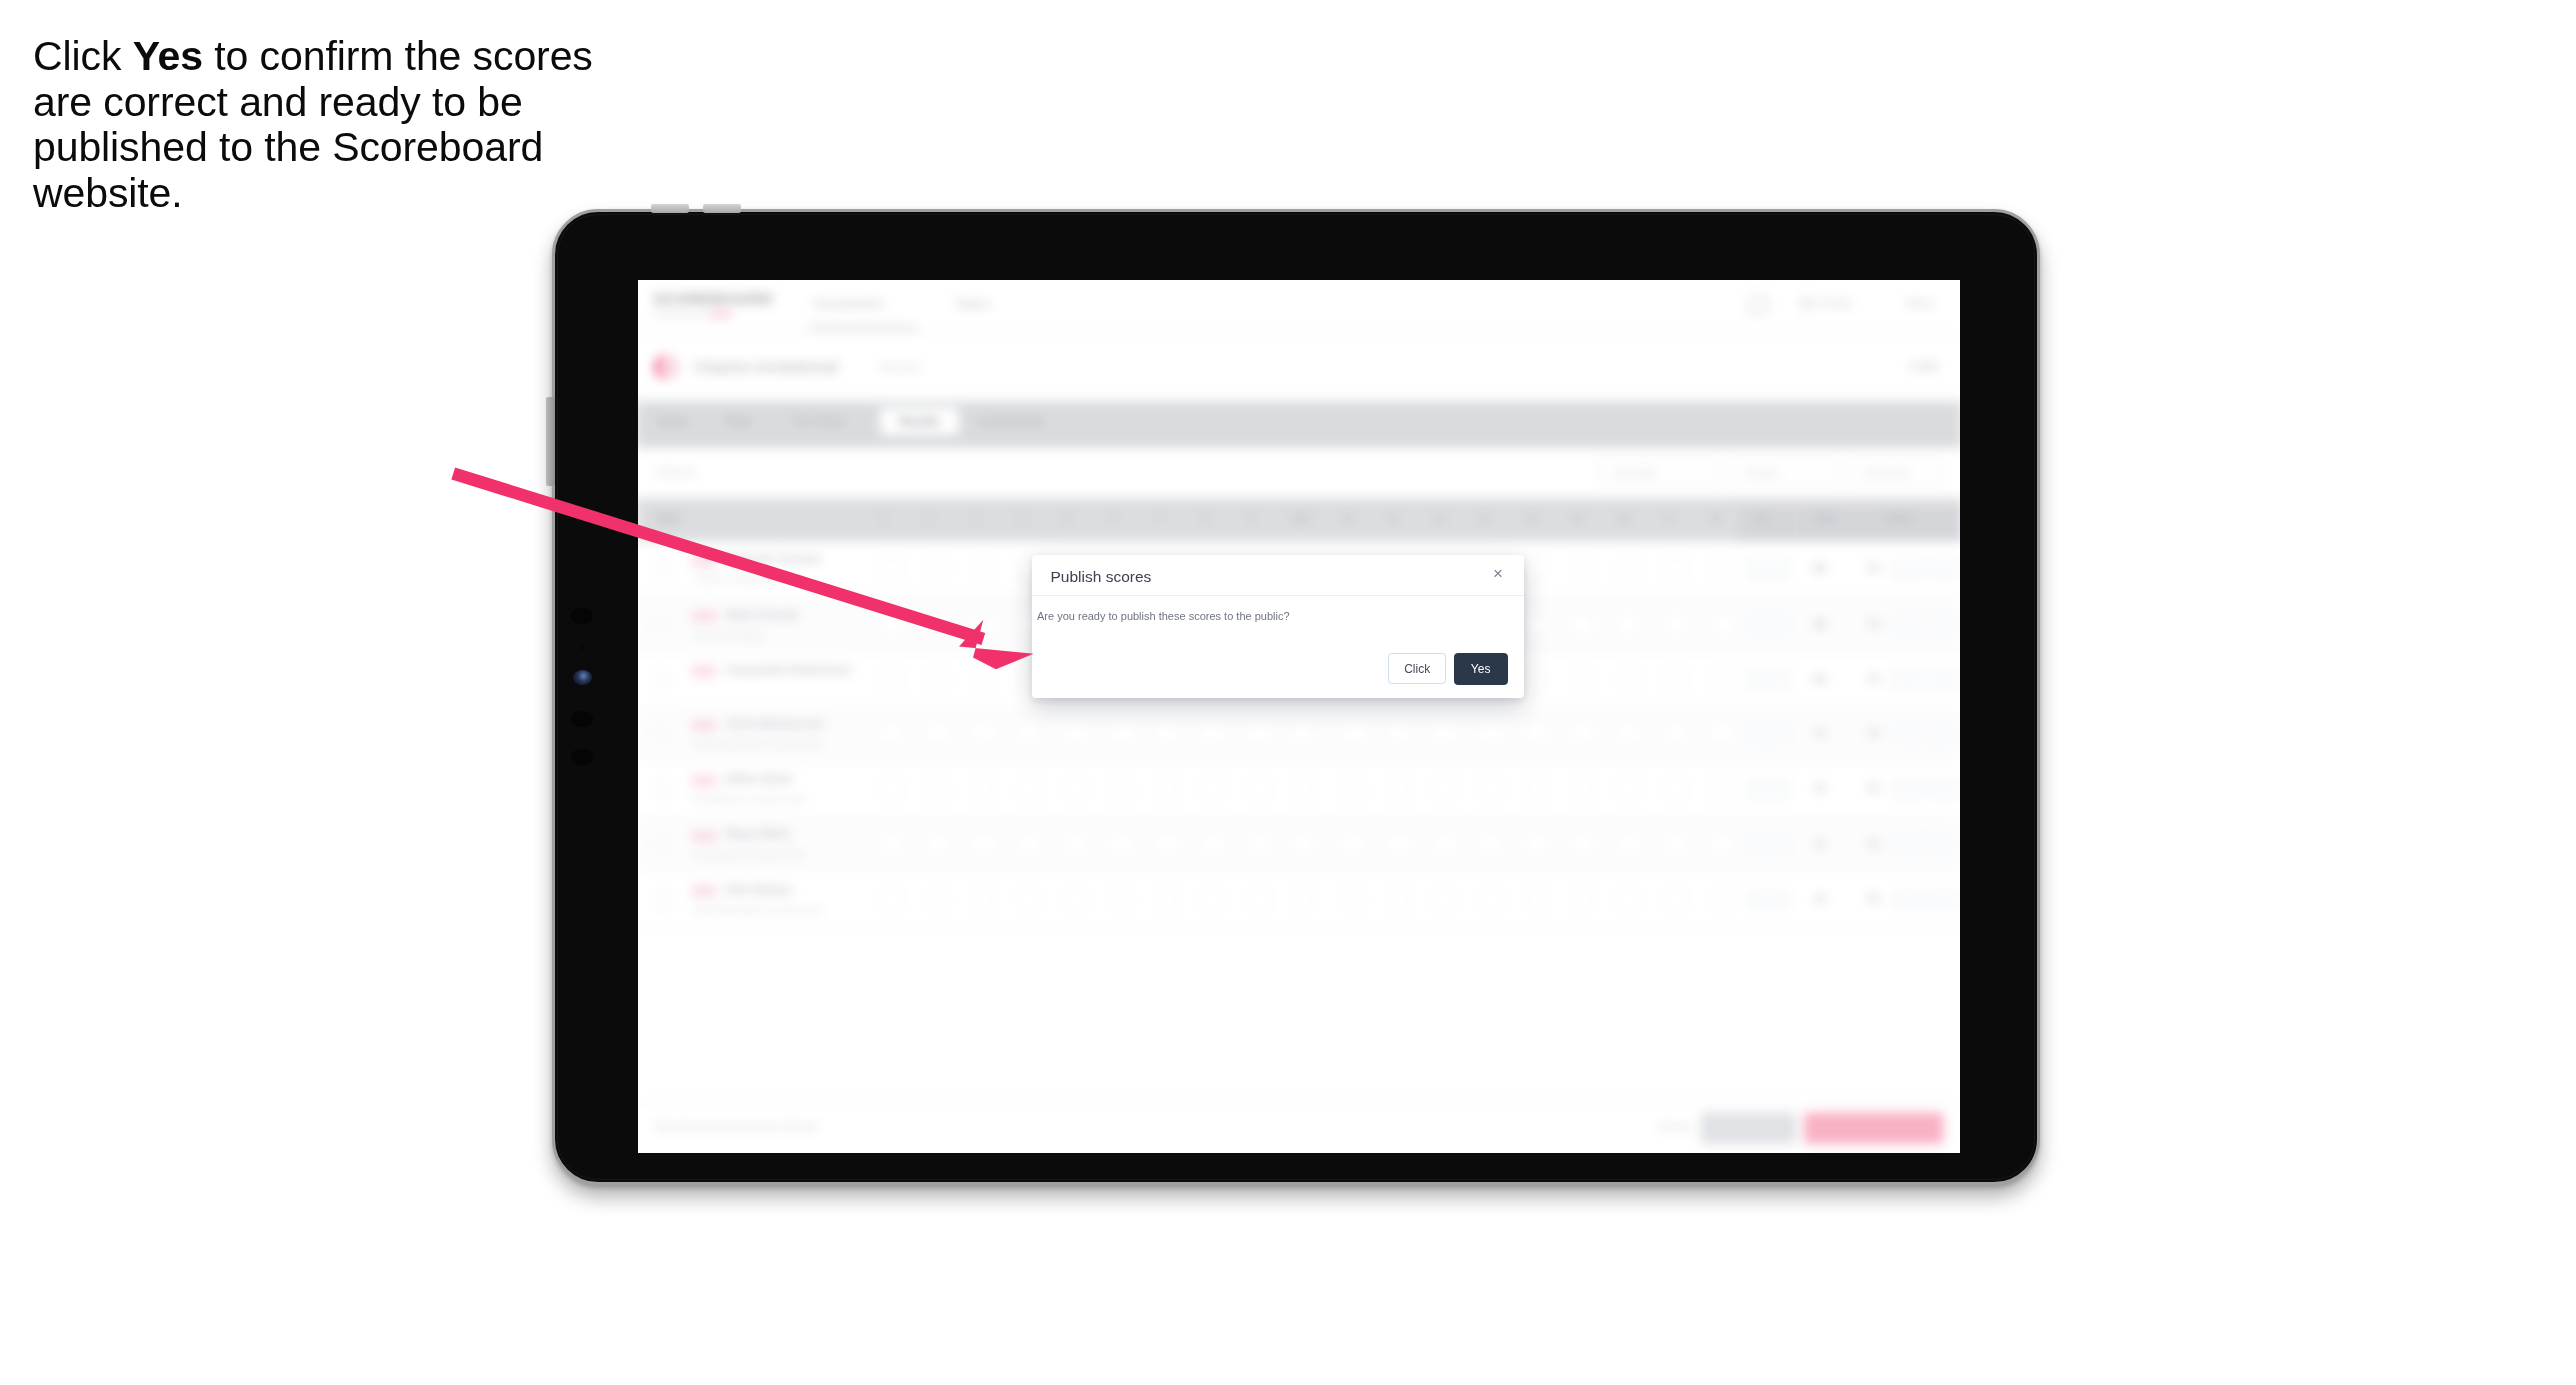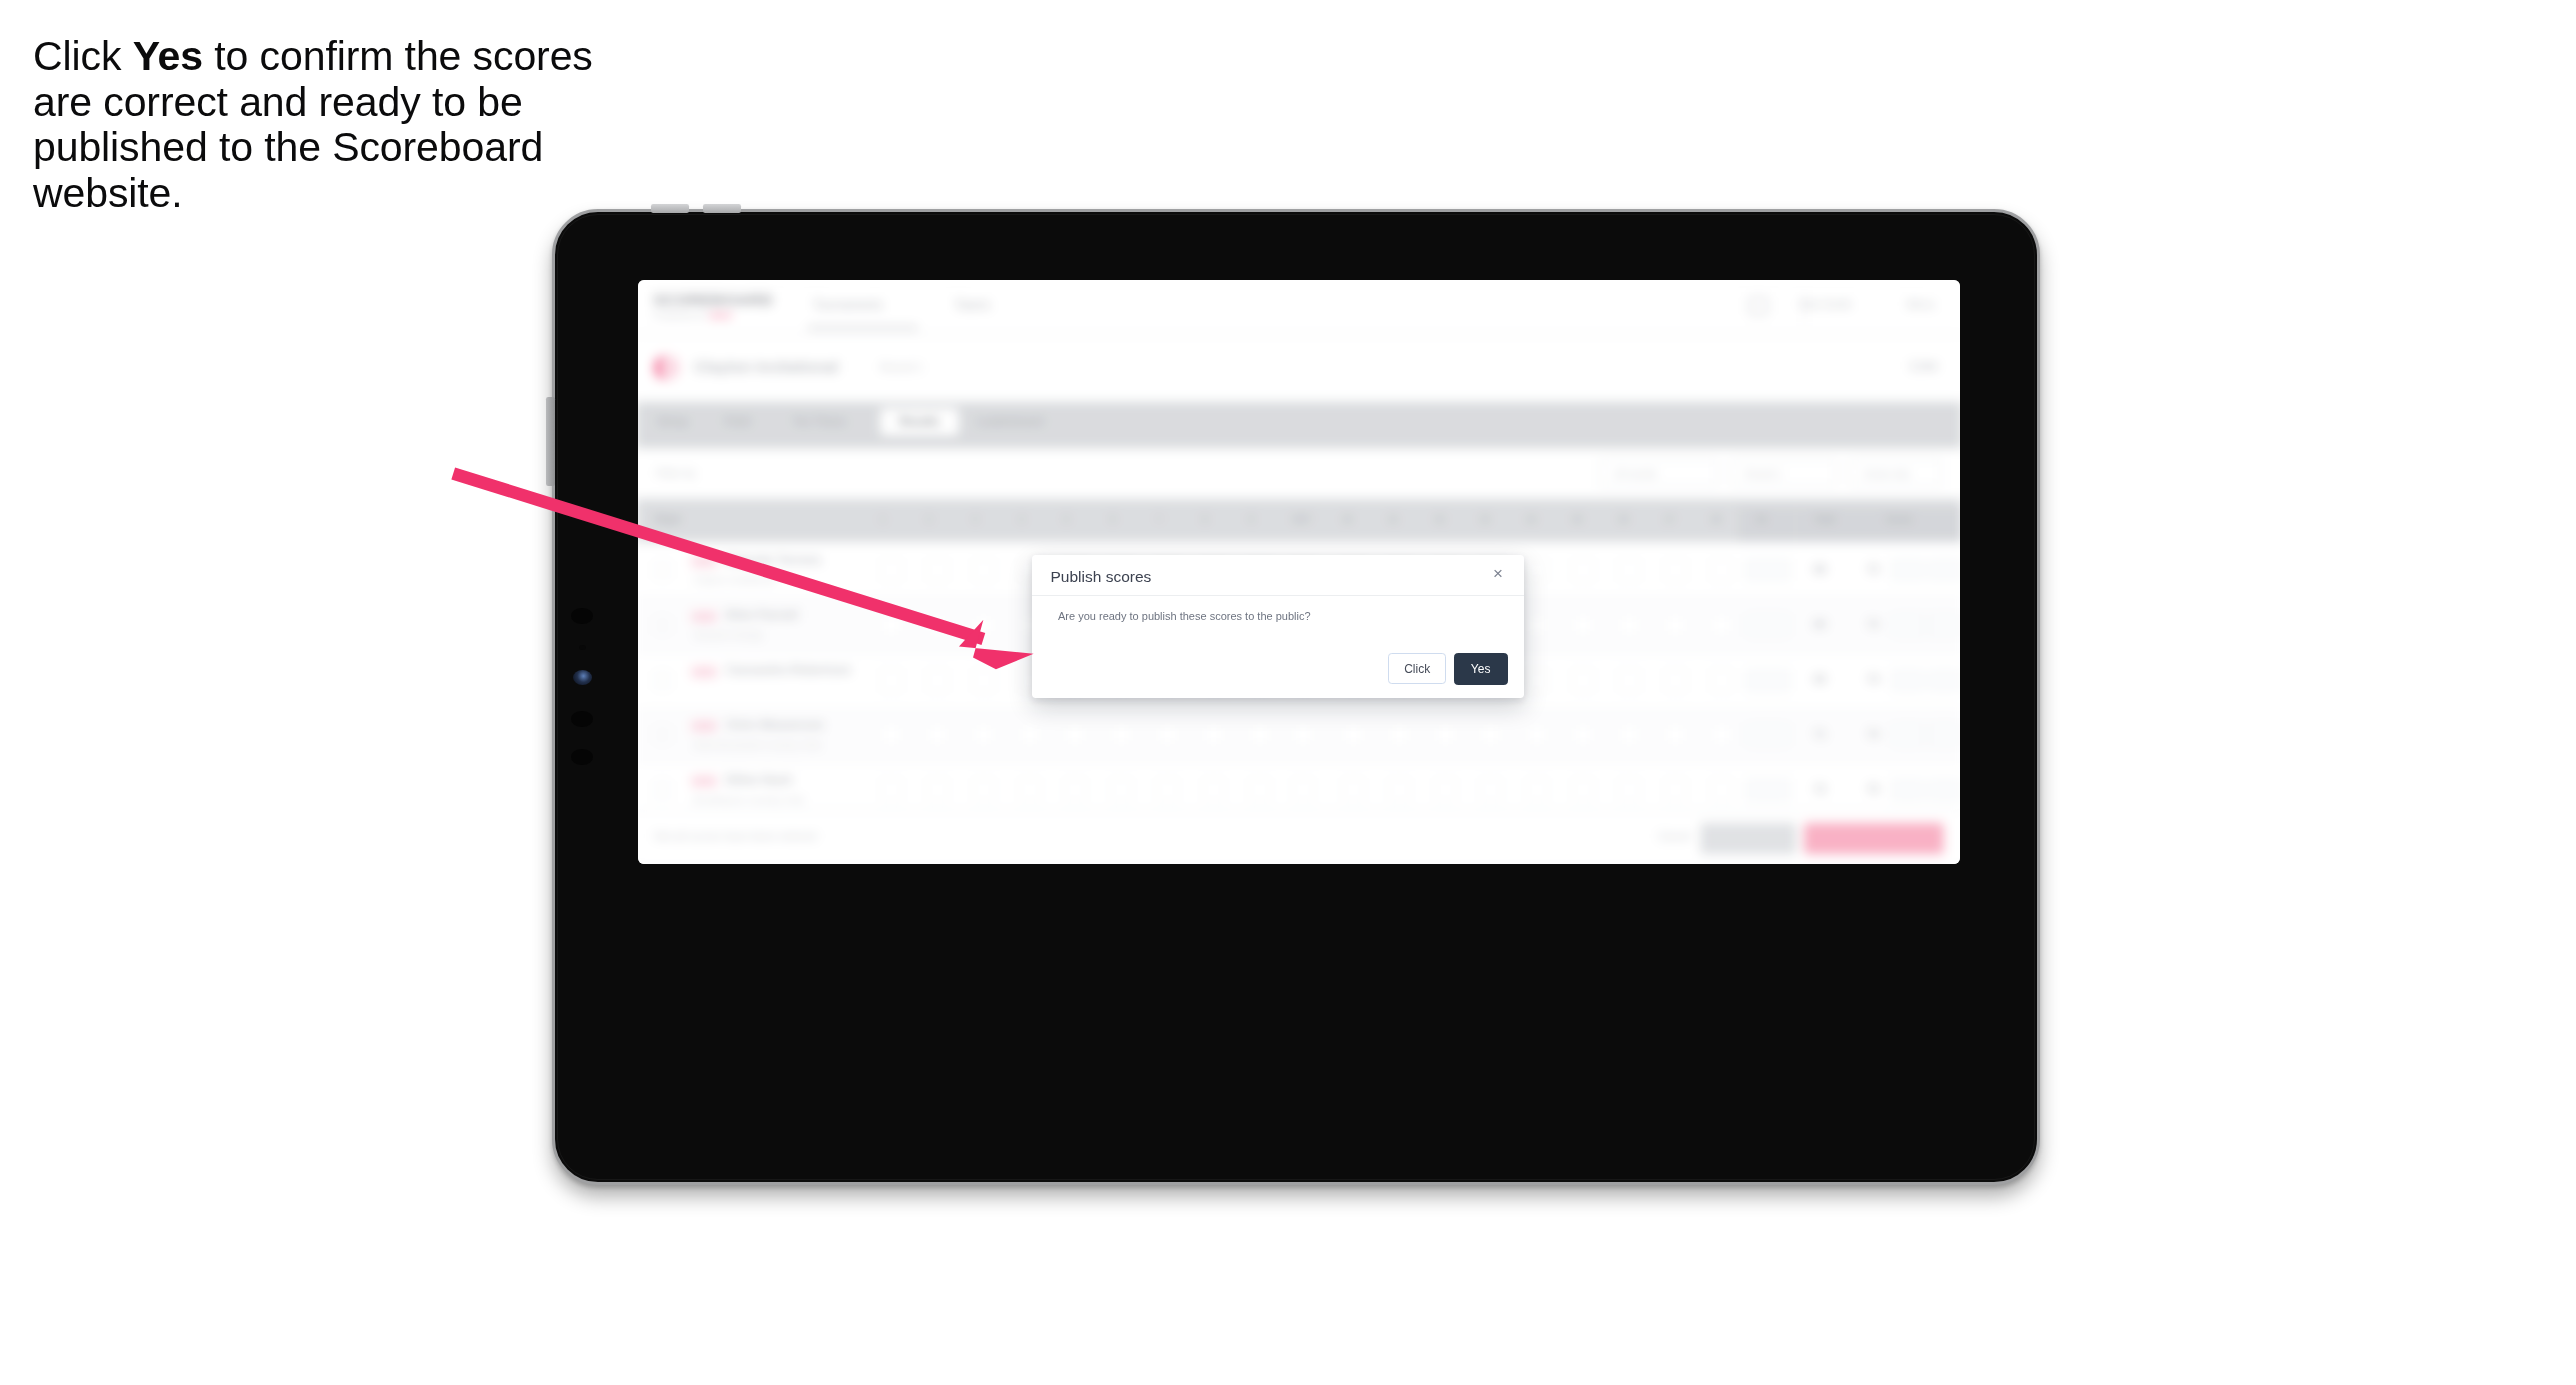--- a/index.html
+++ b/index.html
@@ -58,24 +58,23 @@
   #cam-dot { left: 24px; top: 433px; width: 6.7px; height: 5.2px; background:#080808; }
   #cam-lens { left: 18px; top: 458px; width: 19px; height: 15px;
     background: radial-gradient(circle at 55% 40%, #5d7fb8 0%, #22304c 45%, #070a12 100%); }
   #cam-2 { left: 16.3px; top: 499px; width: 22px; height: 16.3px; background:#050505; }
   #cam-3 { left: 16.3px; top: 537px; width: 22px; height: 16.3px; background:#050505; }
 
   
   #screen {
     position: absolute;
     left: 83px; top: 68px;
-    width: 1322px; height: 584px;
+    width: 1322px; height: 873px;
     background: #ffffff;
     overflow: hidden;
-    border-radius: 6px;
   }
   #app {
     position: absolute; inset: 0;
     filter: blur(5.2px);
     transform: scale(1.004);
     background: #ffffff;
   }
 
   
   .app-header { position:absolute; left:0; top:0; width:100%; height:56px; background:#fff;
@@ -159,21 +158,21 @@
     width:492px; height:143px;
     background:#ffffff;
     border-radius:3.7px;
     box-shadow: 0 9px 25px rgba(16,24,40,0.20), 0 2.2px 7.4px rgba(16,24,40,0.10);
   }
   #modal-head { position:relative; height:41px; border-bottom:0.7px solid #eceef0; }
   #modal-title { position:absolute; left:18.5px; top:12.6px; font-size:15.5px; color:#3c4250; font-weight:400; }
   #modal-close { position:absolute; right:15px; top:7.4px; width:22px; height:22px;
     display:flex; align-items:center; justify-content:center; color:#7e8492; font-size:17px; line-height:1;
     cursor:pointer; }
-  #modal-msg { position:absolute; left:26px; top:55px; font-size:11px; color:#6e7481; }
+  #modal-msg { position:absolute; left:5px; top:55px; font-size:11px; color:#6e7481; }
   #modal-actions { position:absolute; right:16.3px; bottom:13.3px; display:flex; gap:7.4px; align-items:center; }
   #btn-cancel {
     background:#ffffff; border:0.7px solid #cfdcef; border-radius:3.7px;
     padding:7.4px 15px; font-size:12px; color:#464c59; cursor:pointer;
     font-family:"Liberation Sans", sans-serif;
   }
   #btn-yes {
     background:#2b3849; border:0.7px solid #2b3849; border-radius:3.7px;
     padding:8.1px 16.3px; font-size:12px; color:#ffffff; cursor:pointer; font-weight:400;
     font-family:"Liberation Sans", sans-serif;

